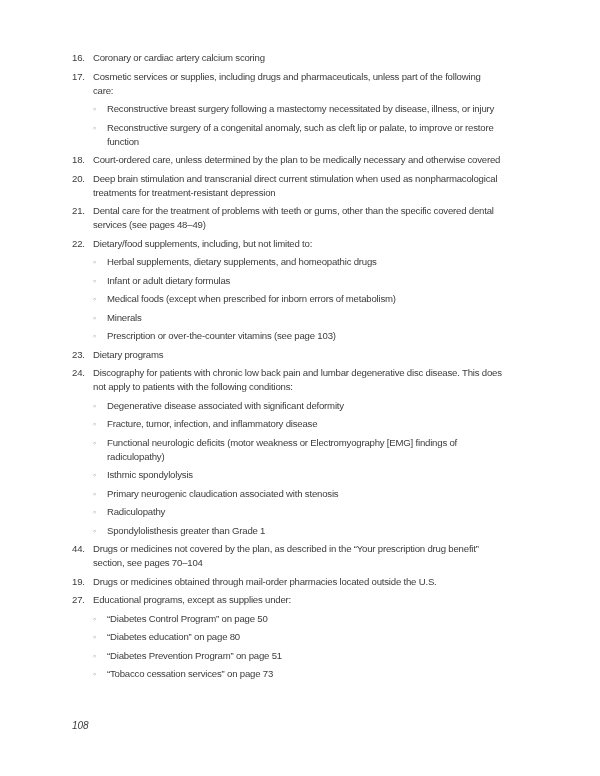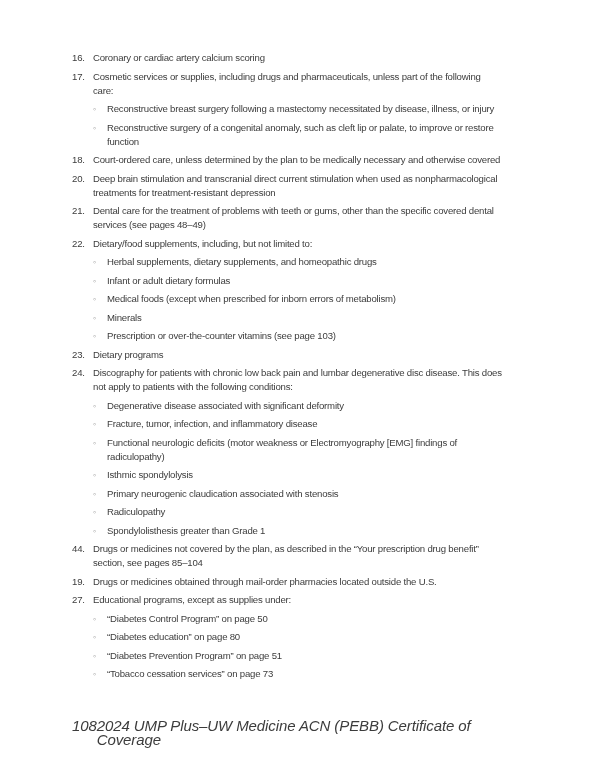--- a/index.html
+++ b/index.html
@@ -36,21 +36,21 @@
     font-size: 9px;
     line-height: 14px;
   }
   .bullet-text { flex: 1; min-width: 0; white-space: pre-line; }
   .footer {
     position: absolute;
     left: 72px; right: 70px; top: 719px;
     display: flex;
     justify-content: flex-start;
     align-items: baseline;
-    font-size: 15px;
+    font-size: 10px;
     font-style: italic;
     line-height: 14px;
     color: #3c3c3c;
     letter-spacing: -0.1px;
   }
 </style>
 </head>
 <body>
 
 <div class="page">
@@ -193,21 +193,21 @@
     <div class="bullet-text">Spondylolisthesis greater than Grade 1</div>
   </div>
 </div>
     </div>
   </div>
 
   <div class="list-item">
     <span class="num">44.</span>
     <div class="item-body">
       <div class="item-text">Drugs or medicines not covered by the plan, as described in the “Your prescription drug benefit”
-section, see pages 85–104</div>
+section, see pages 70–104</div>
 
     </div>
   </div>
 
   <div class="list-item">
     <span class="num">19.</span>
     <div class="item-body">
       <div class="item-text">Drugs or medicines obtained through mail-order pharmacies located outside the U.S.</div>
 
     </div>
@@ -236,15 +236,14 @@
   <div class="bullet-item">
     <span class="bullet-glyph">◦</span>
     <div class="bullet-text">“Tobacco cessation services” on page 73</div>
   </div>
 </div>
     </div>
   </div>
 </div>
   <div class="footer">
     <span>108</span>
-    <span>2024 UMP Plus–UW Medicine ACN (PEBB) Certificate of Coverage</span>
   </div>
 </div>
 
 </body></html>

